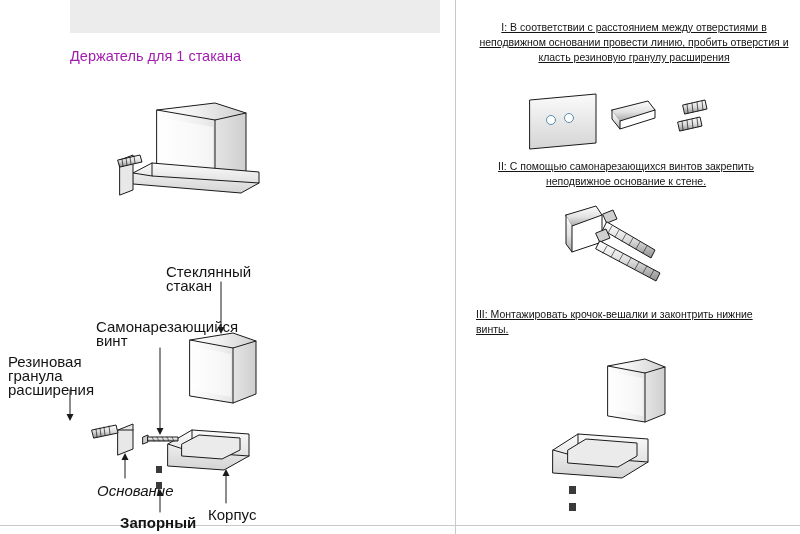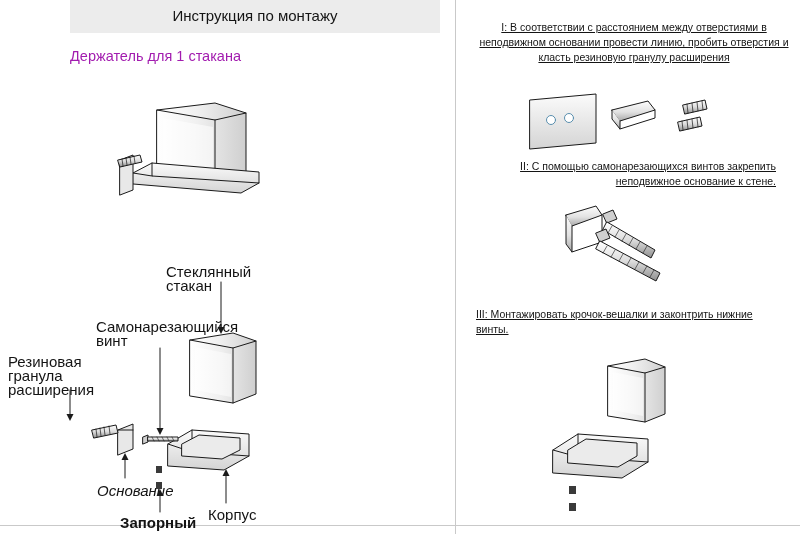--- a/index.html
+++ b/index.html
@@ -66,21 +66,21 @@
   }
   
   .step-text {
     position: absolute;
     font-size: 10.5px;
     line-height: 15px;
     color: #141414;
     text-decoration: underline;
   }
   #step1 { left: 476px; top: 20px; width: 316px; text-align: center; }
-  #step2 { left: 476px; top: 159px; width: 300px; text-align: right; }
+  #step2 { left: 476px; top: 159px; width: 300px; text-align: center; }
   #step3 { left: 476px; top: 307px; width: 300px; text-align: left; }
   
   .lbl {
     position: absolute;
     font-size: 15px;
     line-height: 14px;
     color: #141414;
   }
   #lbl-glass   { left: 166px; top: 265px; width: 120px; }
   #lbl-screw   { left: 96px;  top: 320px; width: 82px;  }
@@ -95,21 +95,20 @@
     width: 800px; height: 534px;
     pointer-events: none;
   }
 </style>
 </head>
 <body>
 
 <div class="page">
 
   <div class="title-bar"></div>
-  <div class="title-text">Инструкция по монтажу</div>
   <div class="subtitle-text">Держатель для 1 стакана</div>
 
   <div class="vdivider"></div>
   <div class="hdivider"></div>
 
   <div class="step-text" id="step1">I: В соответствии с расстоянием между отверстиями в неподвижном основании провести линию, пробить отверстия и класть резиновую гранулу расширения</div>
   <div class="step-text" id="step2">II: С помощью самонарезающихся винтов закрепить неподвижное основание к стене.</div>
   <div class="step-text" id="step3">III: Монтажировать крочок-вешалки и законтрить нижние винты.</div>
 
   <div class="lbl" id="lbl-glass">Стеклянный стакан</div>

